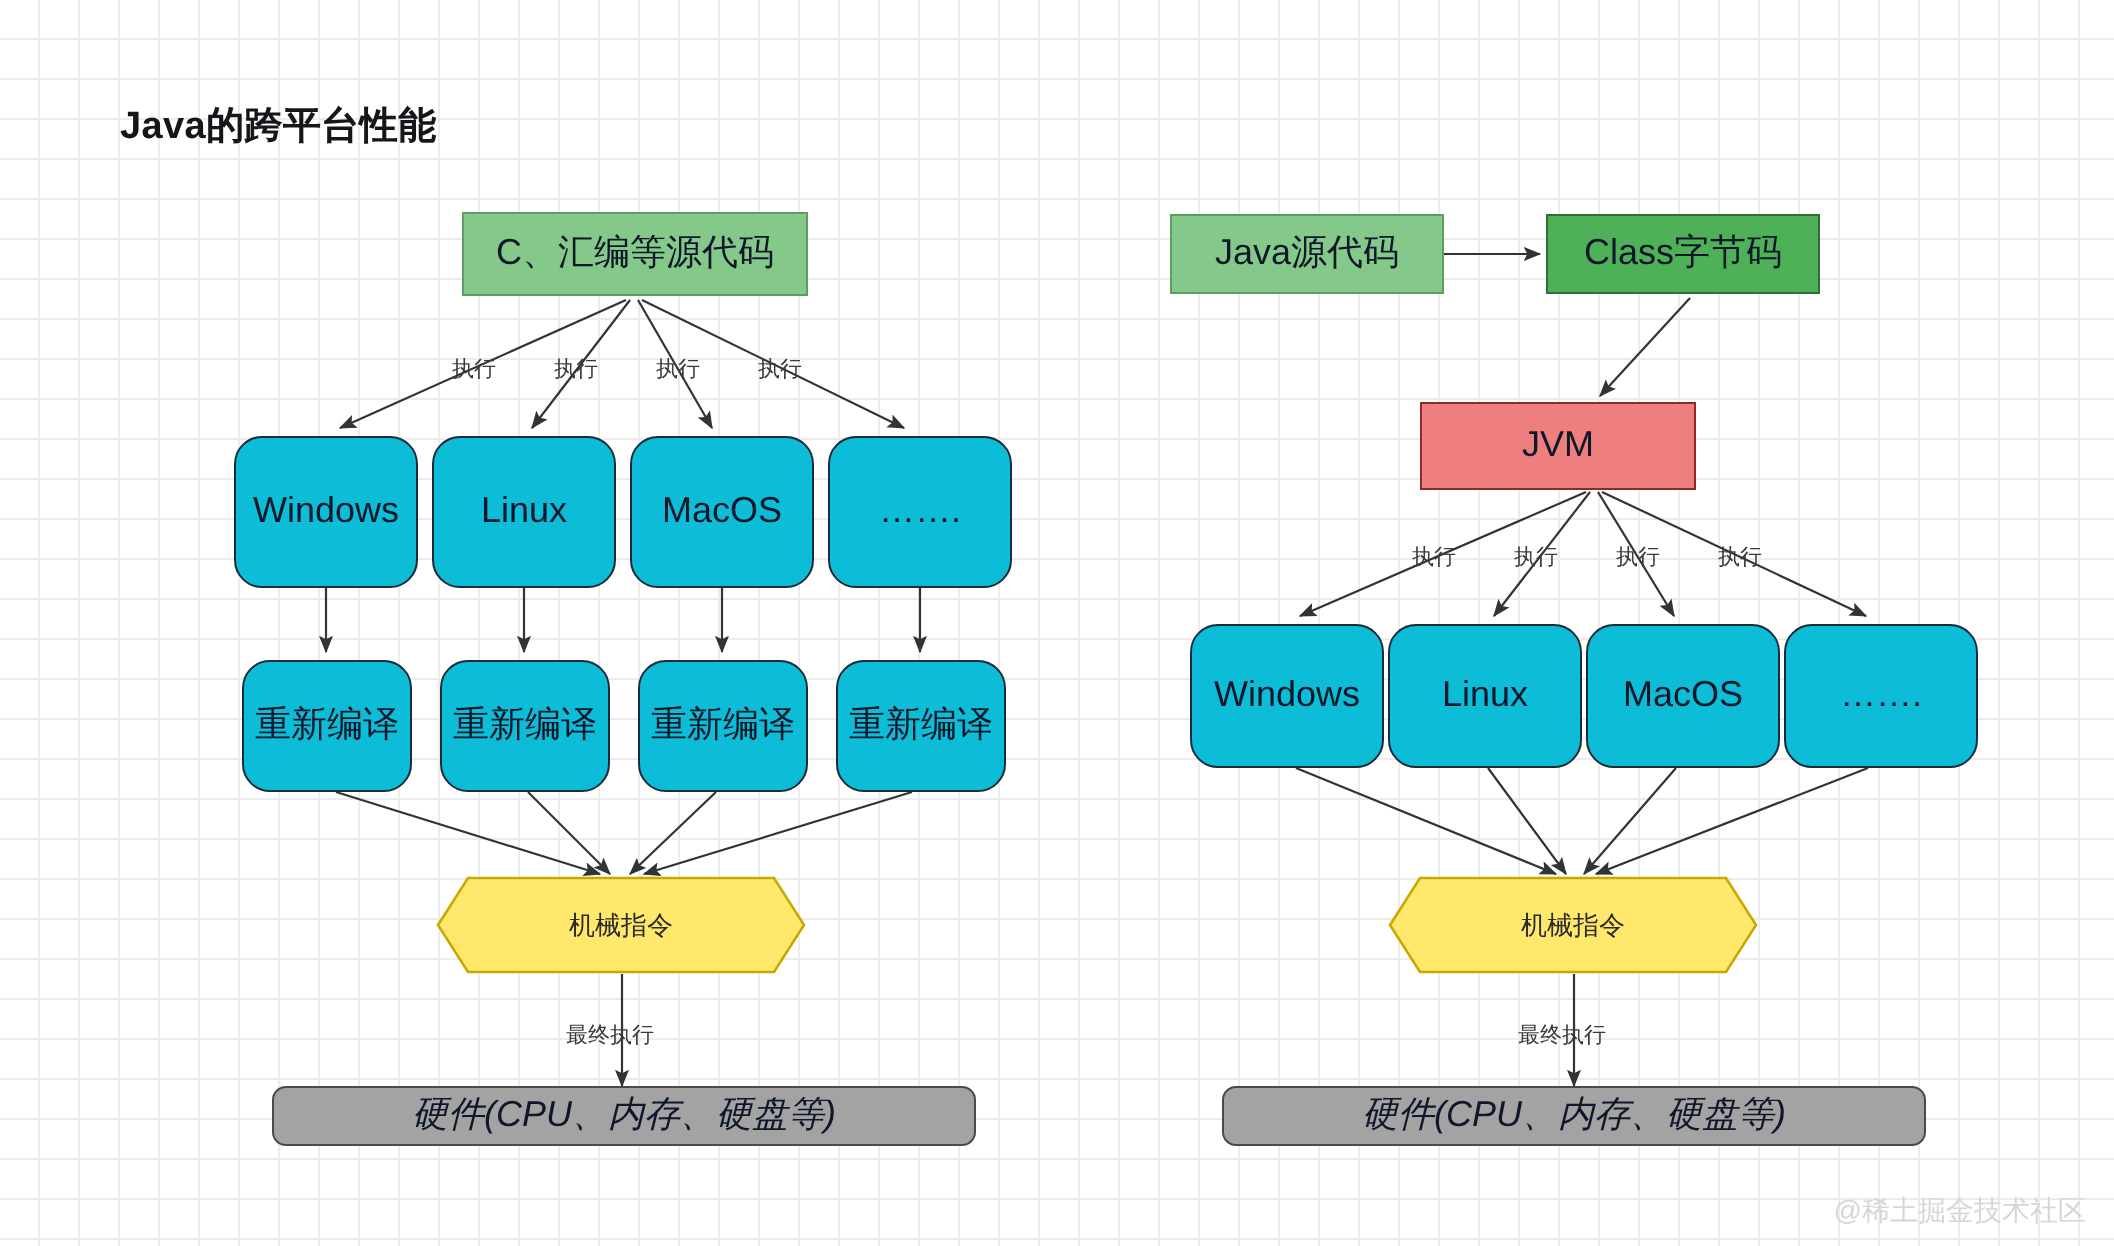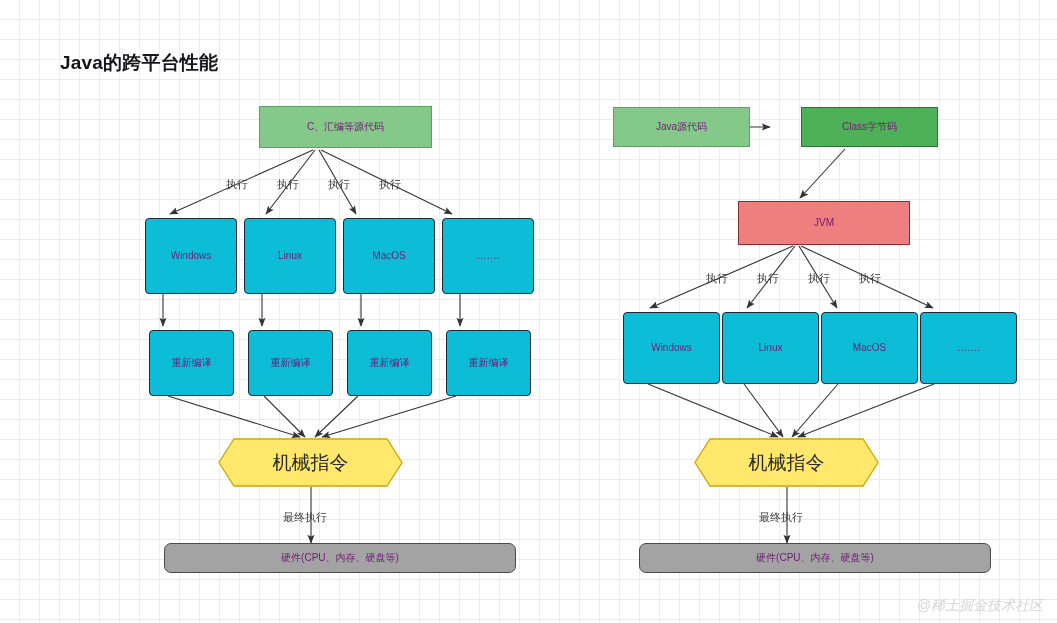--- a/index.html
+++ b/index.html
@@ -27,56 +27,56 @@
     height: 623px;
     pointer-events: none;
   }
   .node {
     position: absolute;
     box-sizing: border-box;
     display: flex;
     align-items: center;
     justify-content: center;
     text-align: center;
-    color: #701a75;
-    font-size: 10px;
+    color: #0f172a;
+    font-size: 18px;
     line-height: 1.2;
     z-index: 3;
-    margin-left: 28px;
   }
   .n-green-light {
     background: #85c98a;
     border: 1px solid #5f9e62;
   }
   .n-green-strong {
     background: #4eb158;
     border: 1px solid #2f6f35;
   }
   .n-cyan {
     background: #0dbcd6;
     border: 1px solid #1b2b3a;
-    border-radius: 4px;
+    border-radius: 14px;
   }
   .n-red {
     background: #ef7f7f;
     border: 1px solid #8f2a2a;
   }
   .n-gray {
     background: #a3a3a3;
     border: 1px solid #4a4a4a;
     border-radius: 7px;
+    font-style: italic;
   }
   .hexnode {
     position: absolute;
     z-index: 3;
     display: flex;
     align-items: center;
     justify-content: center;
     color: #2b2b2b;
-    font-size: 19px;
+    font-size: 13px;
   }
   .hexnode .hexlabel {
     position: relative;
     z-index: 2;
   }
   .hexnode svg {
     position: absolute;
     left: 0; top: 0;
   }
   .edge-label {
@@ -98,21 +98,20 @@
     letter-spacing: 0.2px;
   }
   #watermark {
     position: absolute;
     right: 14px;
     bottom: 8px;
     font-size: 14px;
     color: #d6d6d6;
     z-index: 6;
     white-space: nowrap;
-    font-style: italic;
   }
 </style>
 </head>
 <body>
 
 <div id="canvas">
 
   <div id="page-title">Java的跨平台性能</div>
 
   <svg id="svg-layer" viewBox="0 0 1057 623">
@@ -207,21 +206,21 @@
   </div>
 
   <div class="node n-green-strong" style="left:773px; top:107px; width:137px; height:40px;">
     <span>Class字节码</span>
   </div>
 
   <div class="node n-green-light" style="left:585px; top:107px; width:137px; height:40px;">
     <span>Java源代码</span>
   </div>
 
-  <div class="node n-red" style="left:710px; top:201px; width:172px; height:44px;">
+  <div class="node n-red" style="left:710px; top:201px; width:138px; height:44px;">
     <span>JVM</span>
   </div>
 
   <div class="edge-label" style="left:706px; top:271px;">执行</div>
   <div class="edge-label" style="left:757px; top:271px;">执行</div>
   <div class="edge-label" style="left:808px; top:271px;">执行</div>
   <div class="edge-label" style="left:859px; top:271px;">执行</div>
 
   <div class="node n-cyan" style="left:595px; top:312px; width:97px; height:72px;">
     <span>Windows</span>

